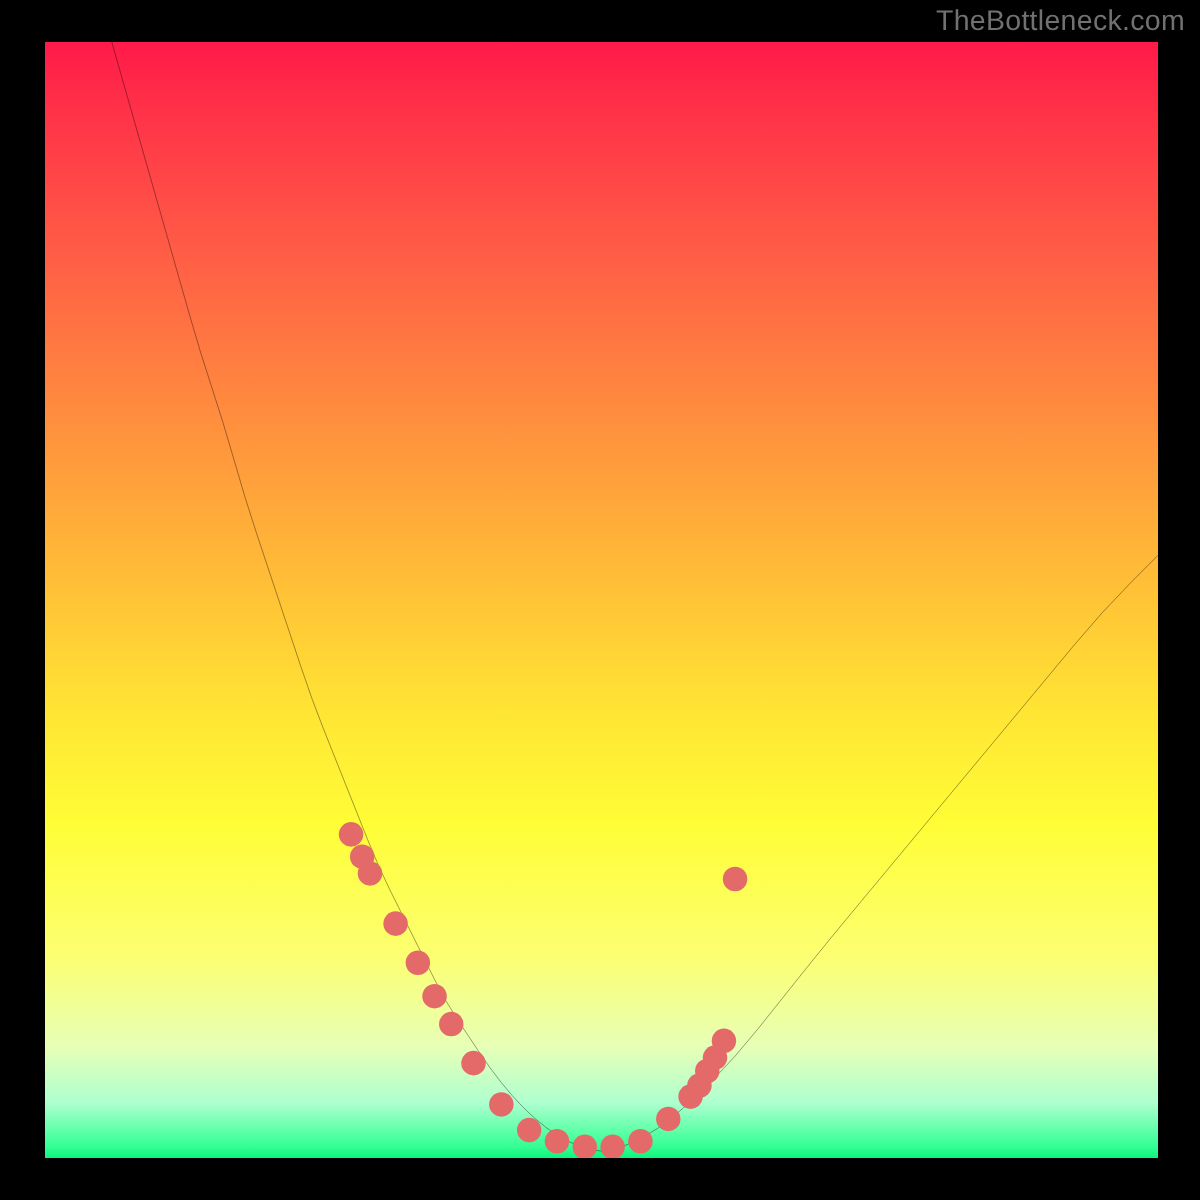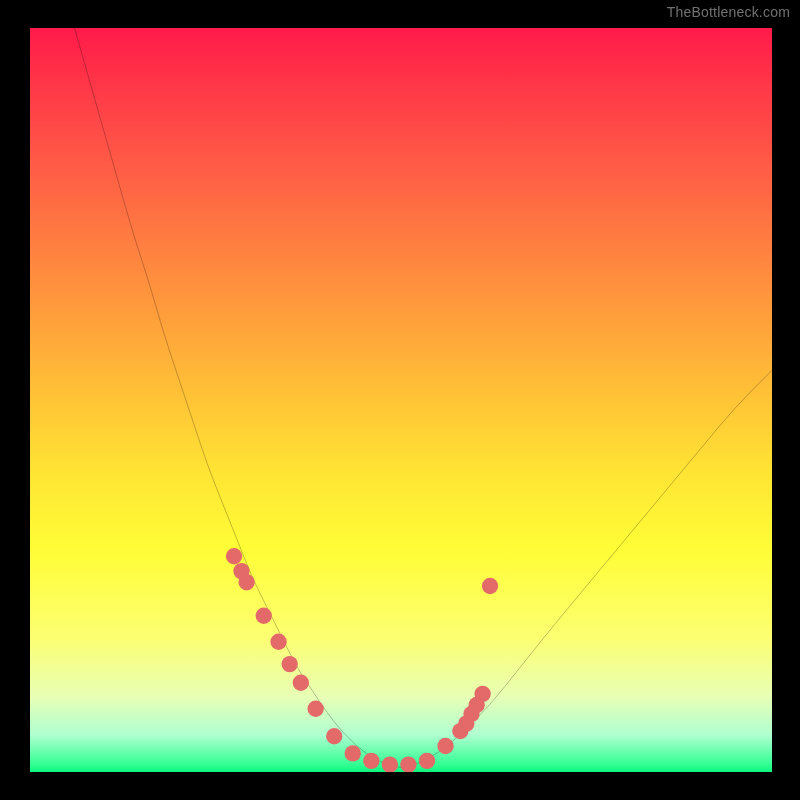--- a/index.html
+++ b/index.html
@@ -14,21 +14,21 @@
     position: relative;
     width: 800px;
     height: 800px;
     background: #000;
   }
   .watermark {
     position: absolute;
     top: 4px;
     right: 10px;
     color: #717171;
-    font-size: 14px;
+    font-size: 19px;
     font-weight: 400;
     letter-spacing: 0.2px;
     z-index: 5;
   }
   .plot {
     position: absolute;
     left: 30px;
     top: 28px;
     width: 742px;
     height: 744px;

